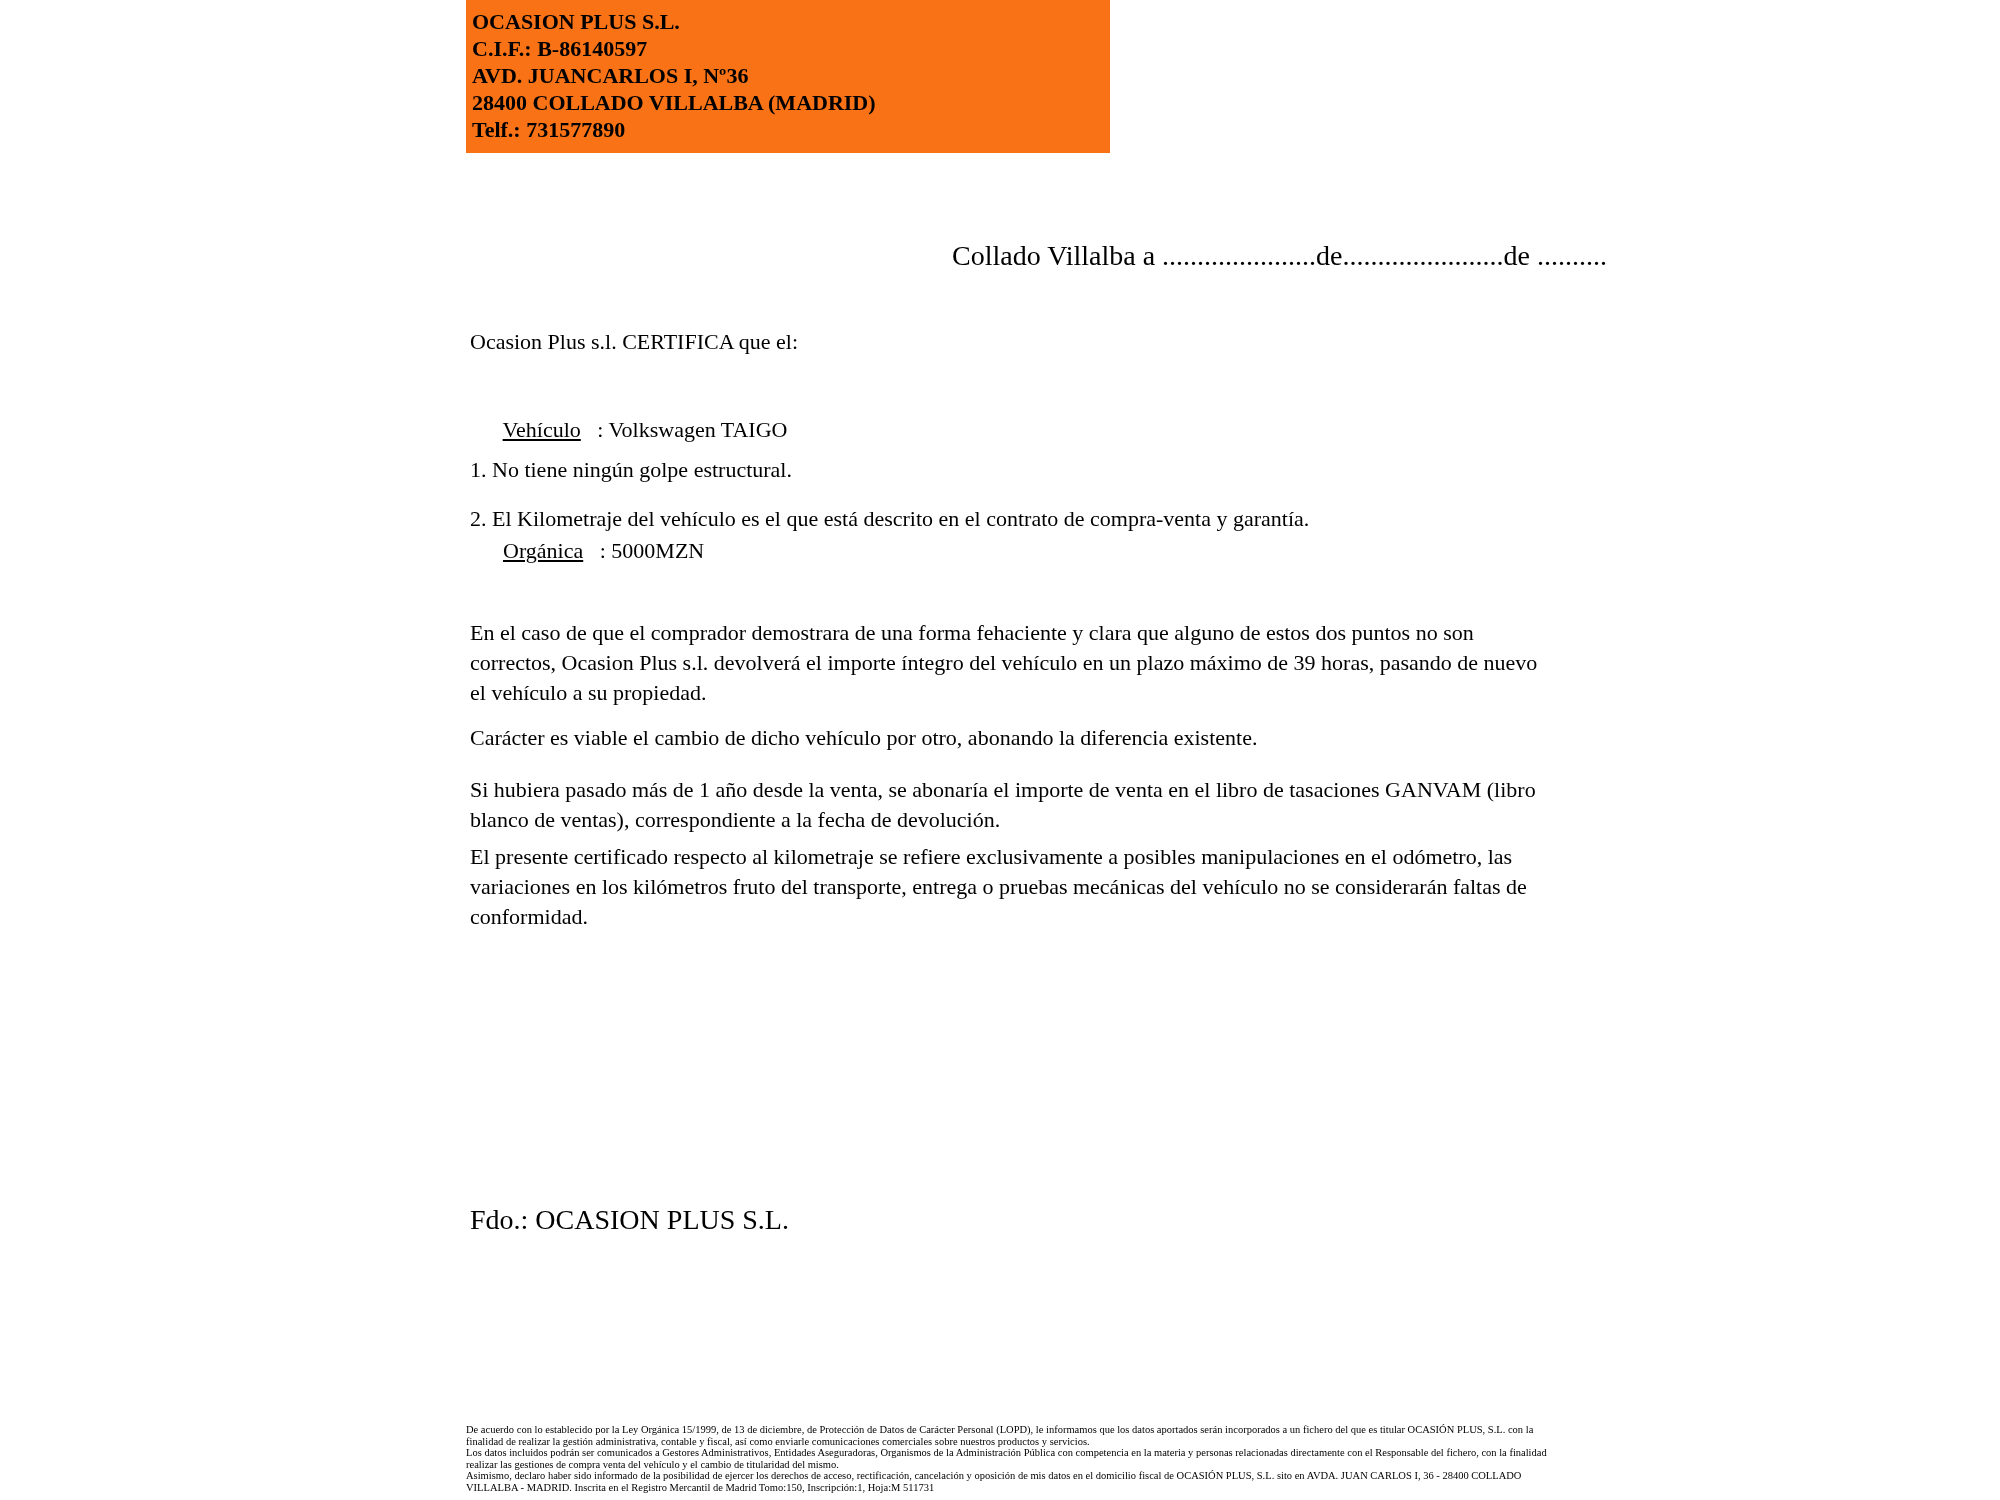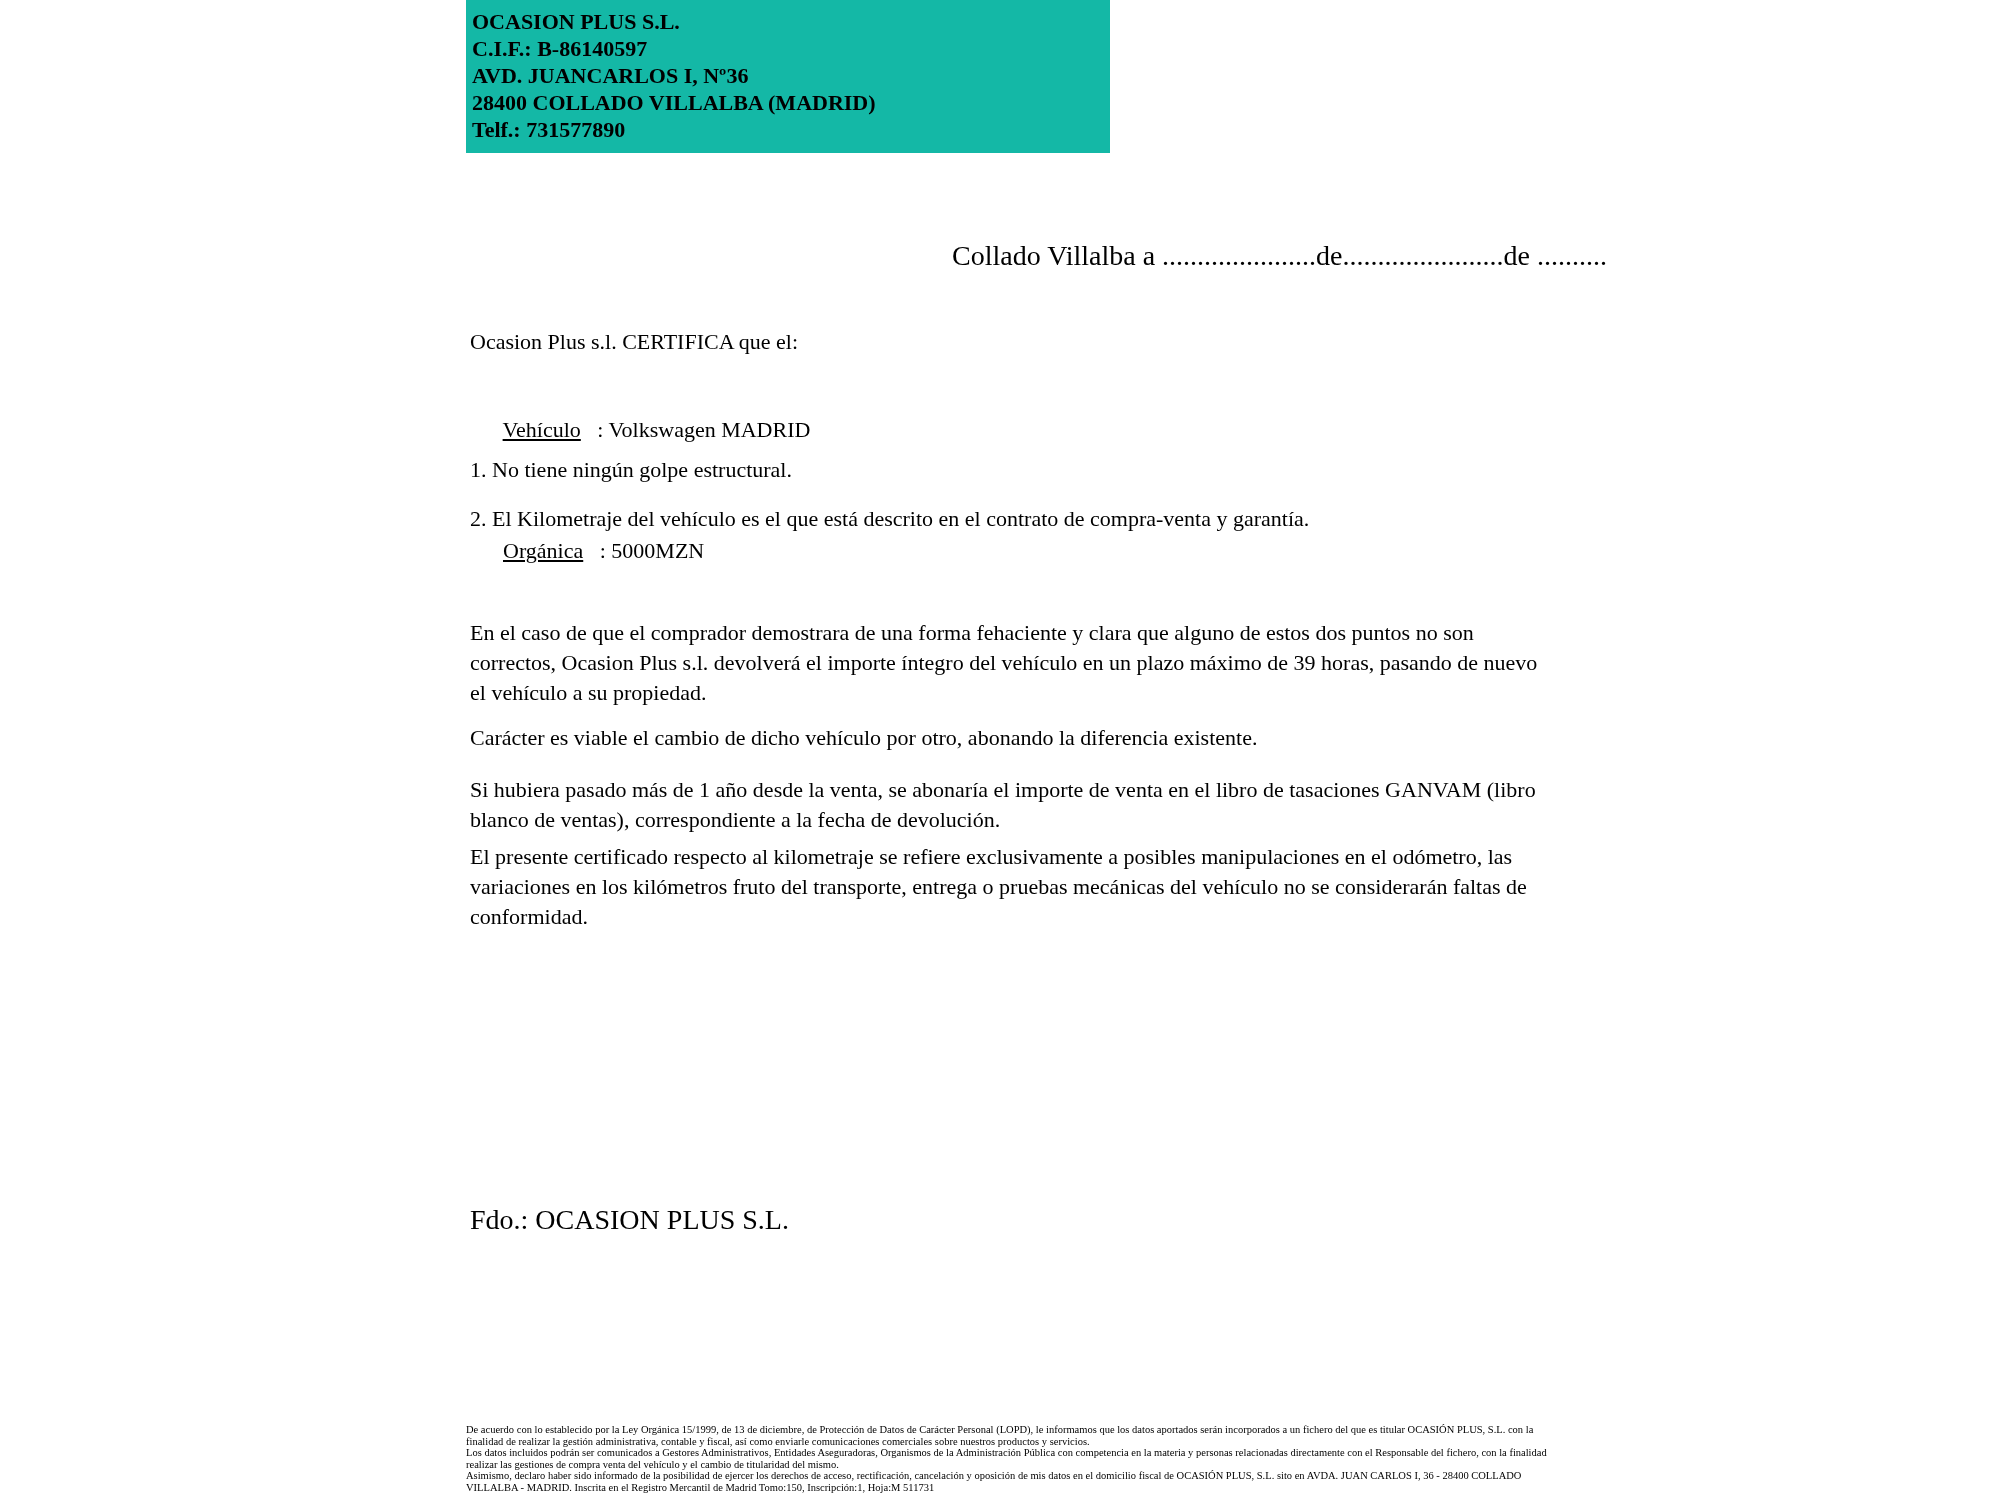--- a/index.html
+++ b/index.html
@@ -24,21 +24,21 @@
     background: #ffffff;
   }
 
   
   .letterhead {
     position: absolute;
     left: 466px;
     top: 0px;
     width: 644px;
     padding: 8px 0 10px 0;
-    background: #14b8a6;
+    background: #f97316;
   }
   .letterhead-line {
     font-family: "Liberation Serif", serif;
     font-weight: bold;
     font-size: 22px;
     line-height: 27px;
     padding-left: 6px;
     white-space: pre;
   }
 
@@ -120,21 +120,21 @@
     <div class="letterhead-line">AVD. JUANCARLOS I, Nº36</div>
     <div class="letterhead-line">28400 COLLADO VILLALBA (MADRID)</div>
     <div class="letterhead-line">Telf.: 731577890</div>
   </div>
 
   <div class="place-date">Collado Villalba a ......................de.......................de ..........</div>
 
   <div class="cert-block">
     <div class="cert-row">Ocasion Plus s.l. CERTIFICA que el:</div>
     <div class="cert-row">
-      <span class="cert-label">Vehículo</span><span>   : </span><span>Volkswagen MADRID</span>
+      <span class="cert-label">Vehículo</span><span>   : </span><span>Volkswagen TAIGO</span>
     </div>
     <div class="cert-row">
       <span class="cert-label">Orgánica</span><span>   : </span><span>5000MZN</span>
     </div>
   </div>
 
   <div class="point point-1">1. No tiene ningún golpe estructural.</div>
   <div class="point point-2">2. El Kilometraje del vehículo es el que está descrito en el contrato de compra-venta y garantía.</div>
 
   <div class="para para-1">En el caso de que el comprador demostrara de una forma fehaciente y clara que alguno de estos dos puntos no son correctos, Ocasion Plus s.l. devolverá el importe íntegro del vehículo en un plazo máximo de 39 horas, pasando de nuevo el vehículo a su propiedad.</div>

